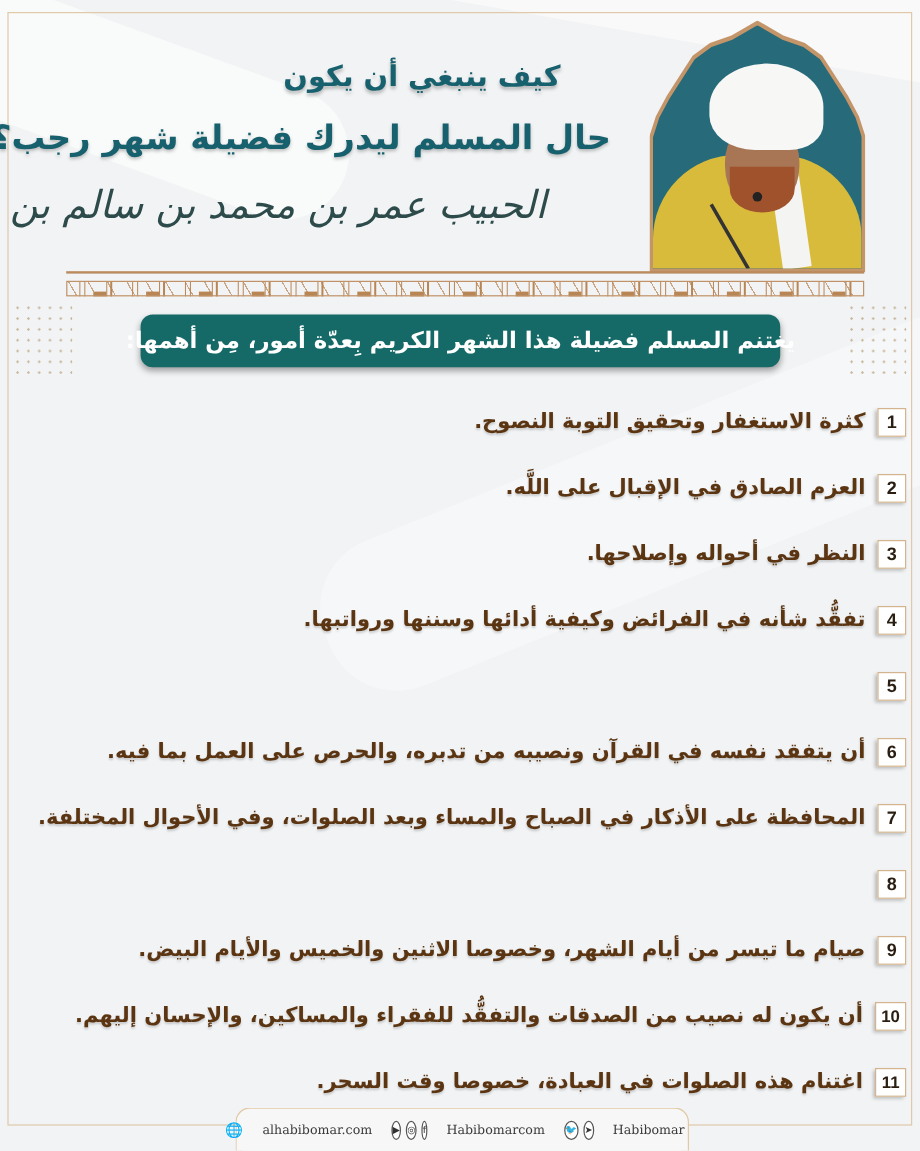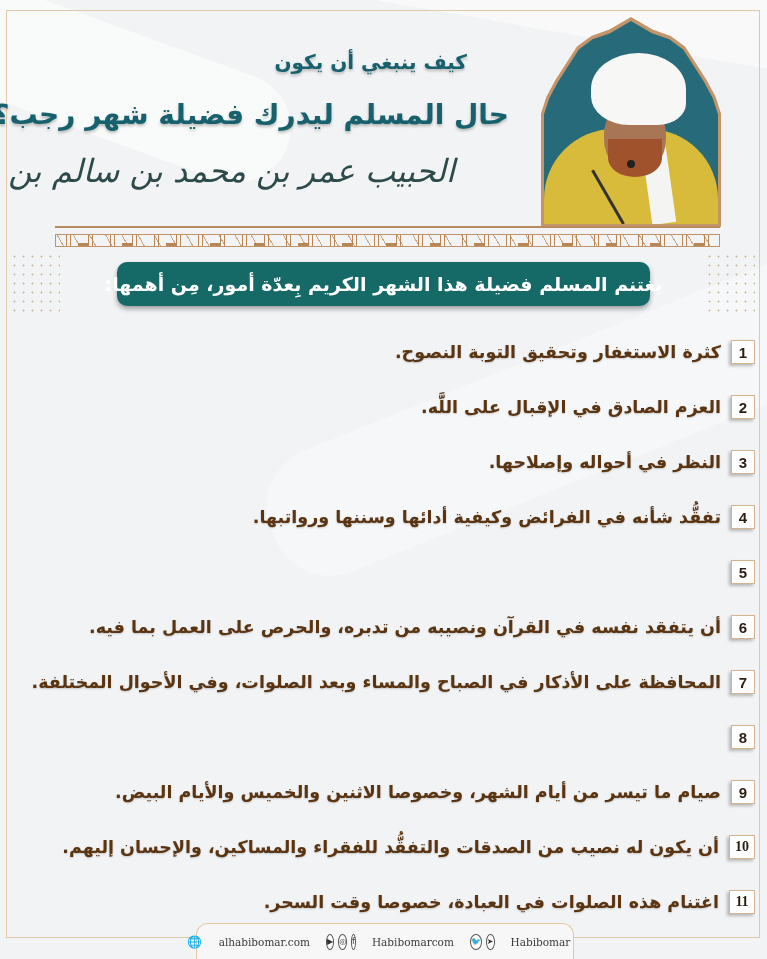--- a/index.html
+++ b/index.html
@@ -71,21 +71,21 @@
     position: absolute; left: 83px; bottom: 56px; width: 8px; height: 8px; border-radius: 50%; background: #222;
   }
 
   
   .title-1, .title-2 {
     position: absolute; right: 258px; text-align: center;
     color: #17606d; font-weight: bold;
     text-shadow: 0 2px 3px rgba(0,0,0,0.25);
     white-space: nowrap;
   }
-  .title-1 { top: 50px; right: 300px; font-size: 20px; }
+  .title-1 { top: 50px; right: 300px; font-size: 24px; }
   .title-2 { top: 98px; right: 258px; font-size: 28px; }
   .calligraphy {
     position: absolute; top: 152px; left: 175px; width: 280px; height: 55px;
     text-align: center; color: #2d4b4b;
     font-family: "DejaVu Serif", serif; font-size: 32px; font-style: italic;
     letter-spacing: -1px;
     white-space: nowrap;
   }
 
   .rule-line {
@@ -133,21 +133,21 @@
   }
   .num-box {
     width: 24px; height: 24px; background: #fff;
     border: 1px solid #d4b48e;
     box-shadow: -2px 2px 3px rgba(0,0,0,0.25);
     color: #2a1e12; font-weight: bold; font-size: 15px;
     display: flex; align-items: center; justify-content: center;
     font-family: "Liberation Sans", sans-serif;
     flex: 0 0 auto;
   }
-  .num-box.wide { width: 26px; font-size: 14px; font-family: Liberation Serif, serif; }
+  .num-box.wide { width: 26px; font-size: 14px; }
   .item-text {
     margin-right: 10px; color: #5b3512; font-weight: bold; font-size: 17.5px;
     text-shadow: 0 1px 2px rgba(0,0,0,0.18);
     white-space: nowrap;
     text-align: center;
   }
 
   .footer {
     position: absolute; left: 196px; top: 923px; width: 378px; height: 36px;
     background: #f7f7f7;

